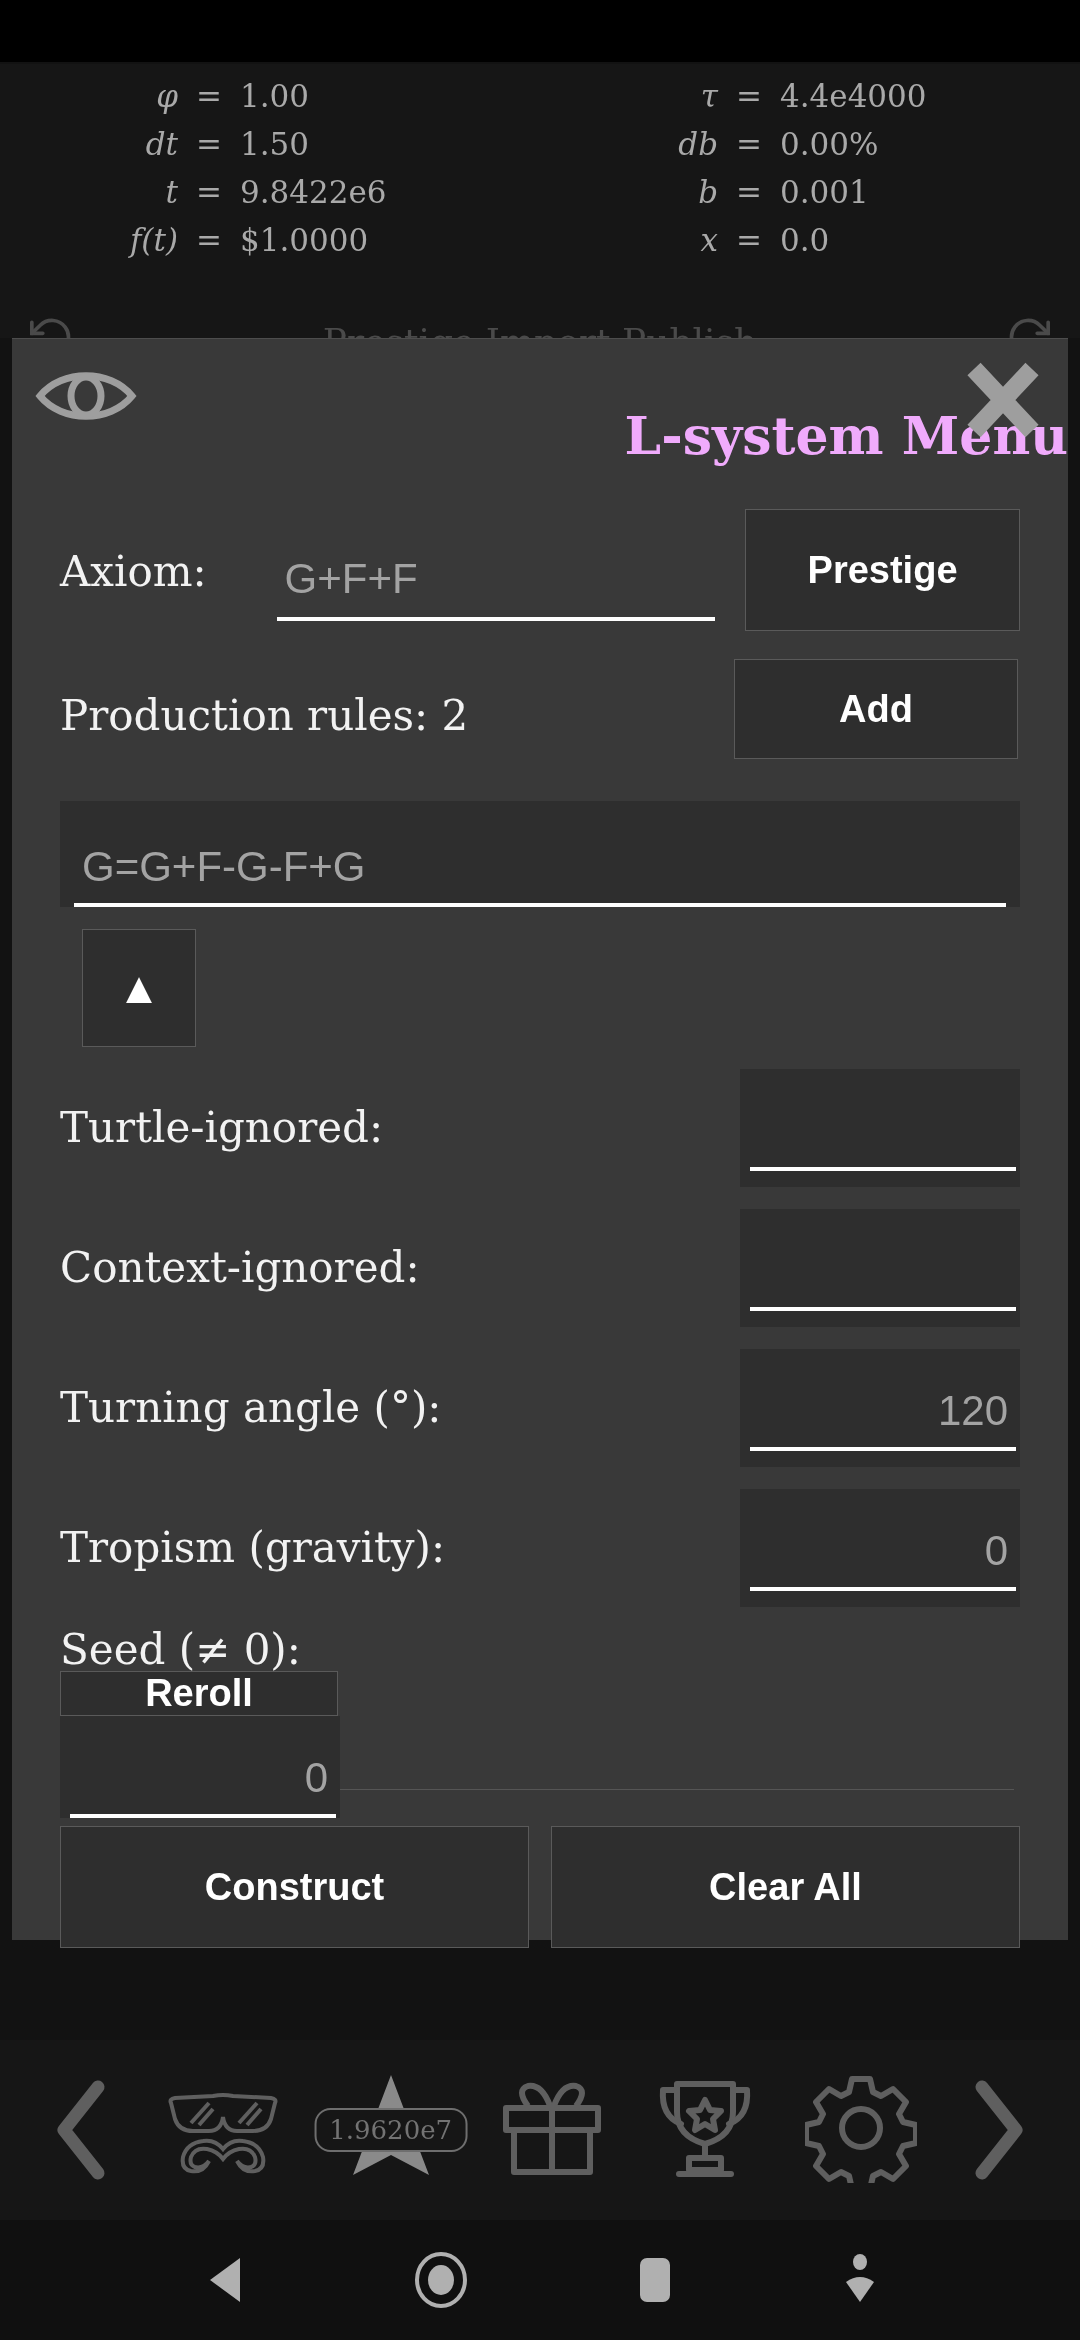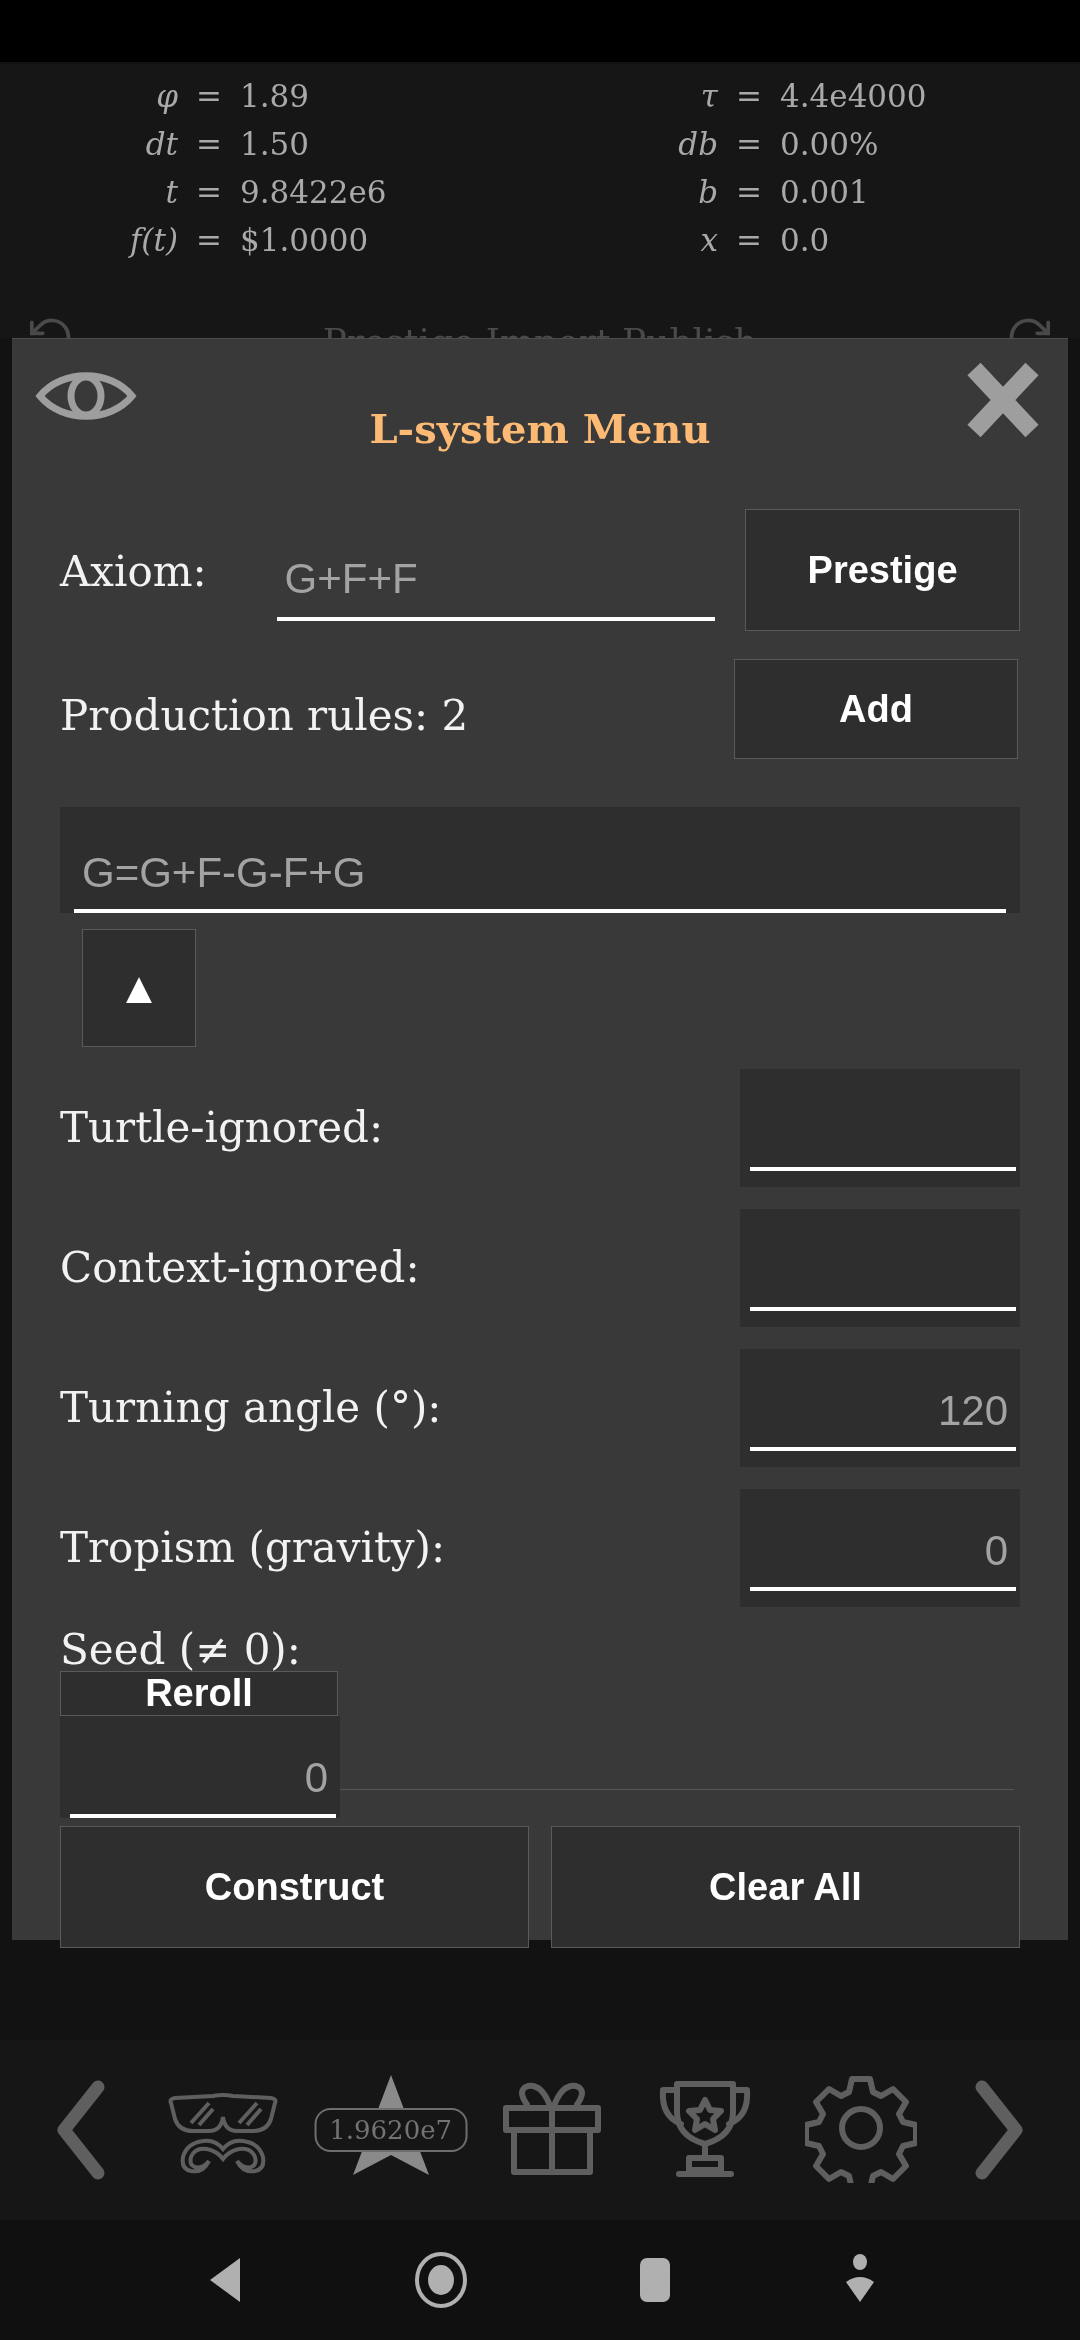--- a/index.html
+++ b/index.html
@@ -125,25 +125,25 @@
     width: 82px;
     height: 82px;
     color: #9e9e9e;
     font-size: 0;
   }
   .dialog-title {
     position: absolute;
     left: 0;
     right: 0;
     top: 66px;
-    text-align: center;
+    text-align: right;
     font-family: "DejaVu Serif", serif;
     font-weight: bold;
-    font-size: 40px;
-    color: #fdba74;
+    font-size: 52px;
+    color: #f0abfc;
   }
 
   .dialog-body {
     padding: 0 48px;
   }
 
   
   .ser-label {
     font-family: "DejaVu Serif", serif;
     font-size: 42px;
@@ -208,21 +208,21 @@
   .prod-label { flex: 1; padding-top: 36px; }
   .prod-btn {
     width: 284px;
     height: 100px;
     margin-right: 2px;
   }
 
   
   .rule-row {
     display: flex;
-    align-items: flex-end;
+    align-items: center;
     margin-top: 16px;
     height: 118px;
   }
   .rule-field {
     flex: 1;
     background: #2e2e2e;
     padding: 42px 14px 0 14px;
   }
   .rule-row.with-btn .rule-field { max-width: 814px; }
   .rule-up-btn {
@@ -321,21 +321,21 @@
 
 <div class="status-bar"></div>
 
 <div class="game-bg"></div>
 
 <div class="stats-strip">
   <div class="stats-col">
     <div class="stat-row">
       <span class="stat-key">φ</span>
       <span class="stat-eq">=</span>
-      <span class="stat-val">1.89</span>
+      <span class="stat-val">1.00</span>
     </div>
     <div class="stat-row">
       <span class="stat-key">dt</span>
       <span class="stat-eq">=</span>
       <span class="stat-val">1.50</span>
     </div>
     <div class="stat-row">
       <span class="stat-key">t</span>
       <span class="stat-eq">=</span>
       <span class="stat-val">9.8422e6</span>

